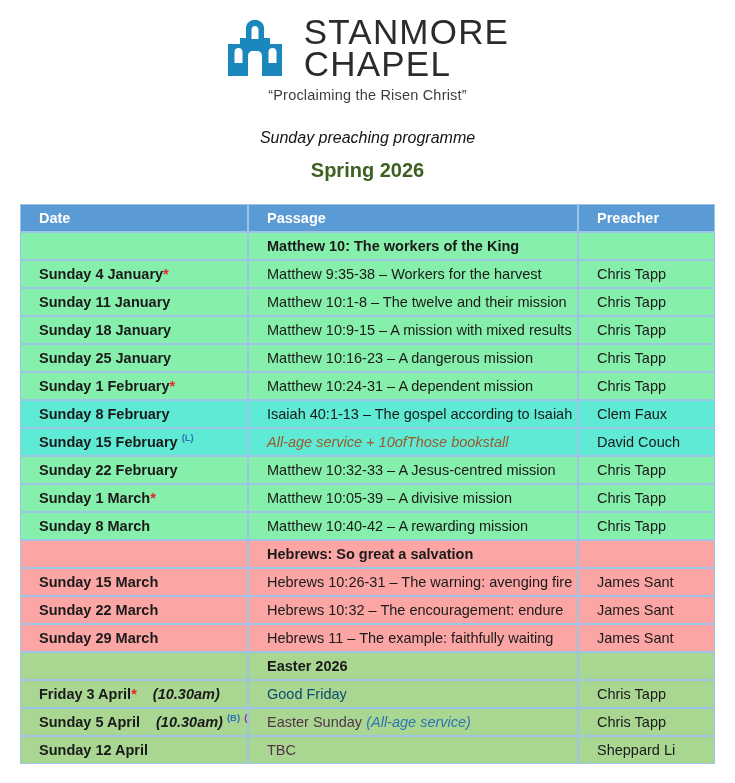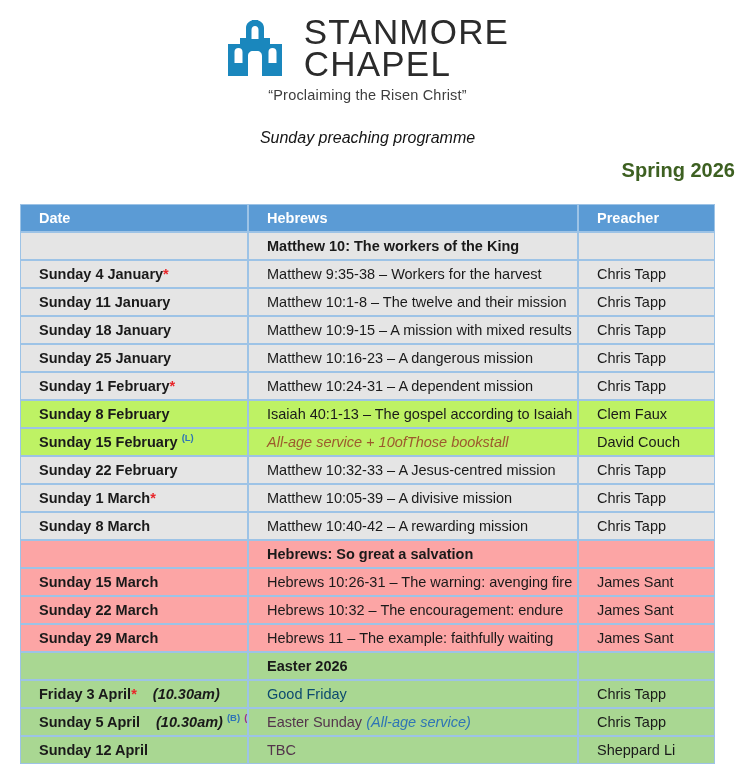--- a/index.html
+++ b/index.html
@@ -60,21 +60,21 @@
   
   .doc-title {
     margin-top: 26px;
     text-align: center;
     font-size: 16px;
     font-style: italic;
     color: #141414;
   }
   .doc-subtitle {
     margin-top: 12px;
-    text-align: right;
+    text-align: center;
     font-size: 20px;
     font-weight: bold;
     color: #3d6021;
   }
 
   
   .table-wrap {
     margin: 22px auto 0 auto;
     width: 695px;
   }
@@ -100,22 +100,22 @@
     font-weight: bold;
     text-align: left;
     height: 24px;
     font-size: 15px;
   }
   col.c-date  { width: 228px; }
   col.c-pass  { width: 330px; }
   col.c-preach{ width: 137px; }
 
   
-  tr.tint-pink  td { background: #e5e5e5; }
-  tr.tint-yellow td { background: #bef264; }
+  tr.tint-pink  td { background: #86efac; }
+  tr.tint-yellow td { background: #5eead4; }
   tr.tint-blue  td { background: #fca5a5; }
   tr.tint-green td { background: #a9d792; }
 
   td.date { font-weight: bold; }
   td.section { font-weight: bold; }
 
   
   .sup {
     font-size: 9.5px;
     vertical-align: super;
@@ -162,21 +162,21 @@
 <div class="table-wrap">
   <table class="schedule">
     <colgroup>
       <col class="c-date">
         <col class="c-pass">
         <col class="c-preach">
     </colgroup>
     <thead>
       <tr>
         <th>Date</th>
-        <th>Hebrews</th>
+        <th>Passage</th>
         <th>Preacher</th>
       </tr>
     </thead>
     <tbody id="schedule-body">
         <tr class="tint-pink">
           <td class="date"></td>
           <td class="section">Matthew 10: The workers of the King</td>
           <td></td>
         </tr>
         <tr class="tint-pink">

